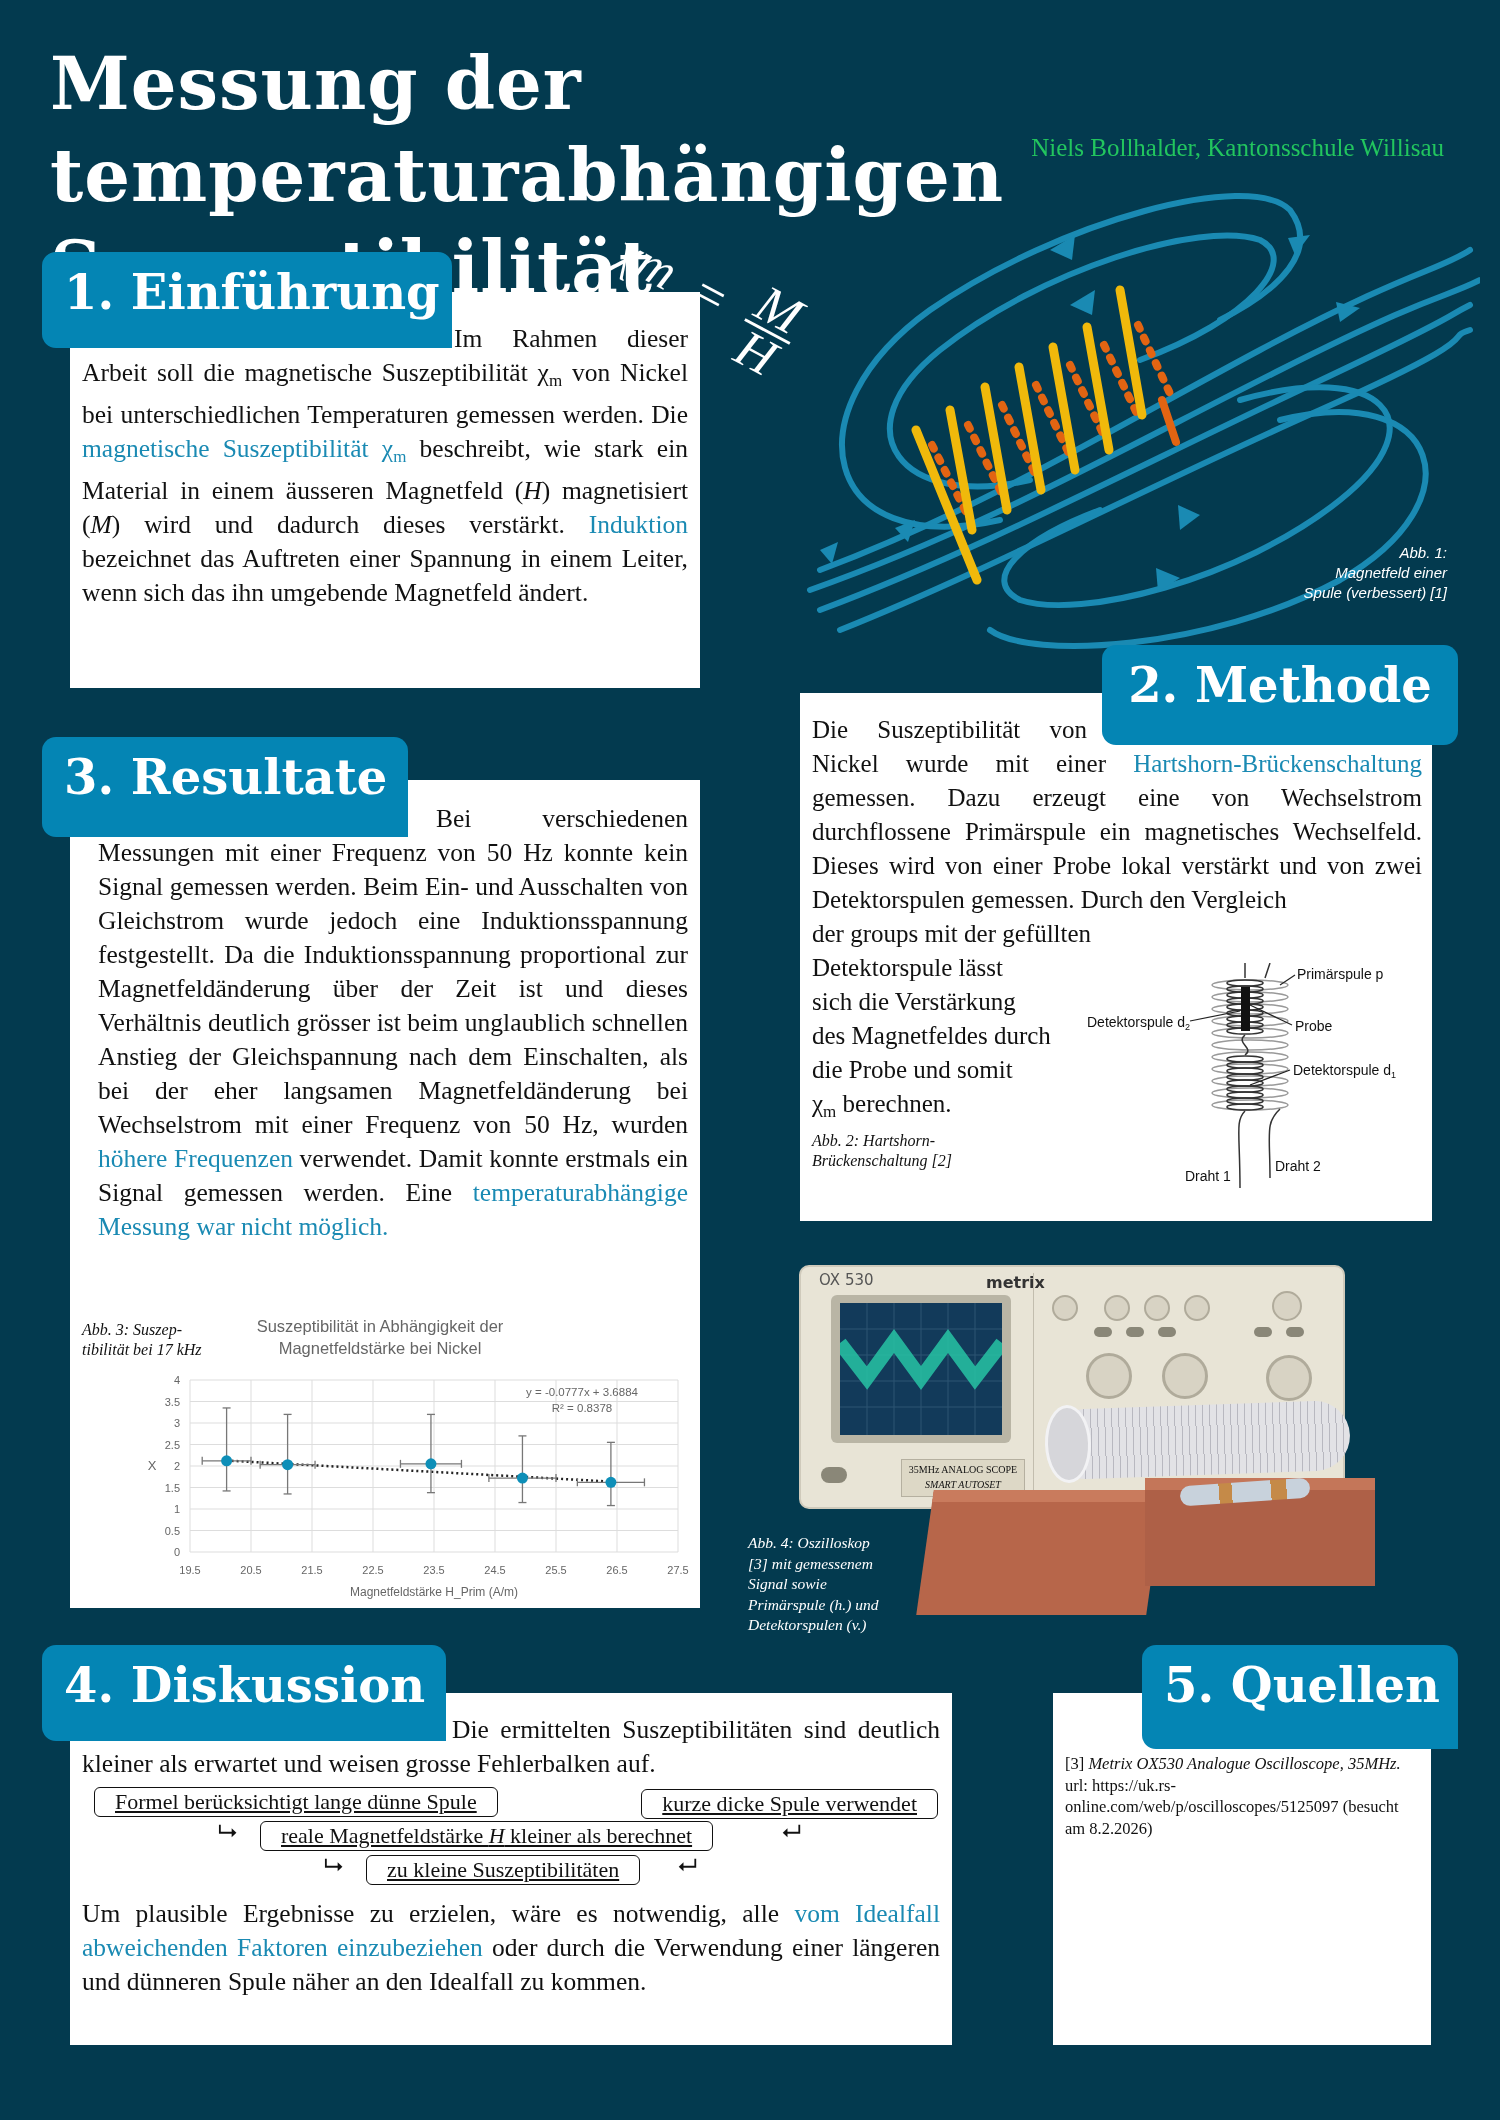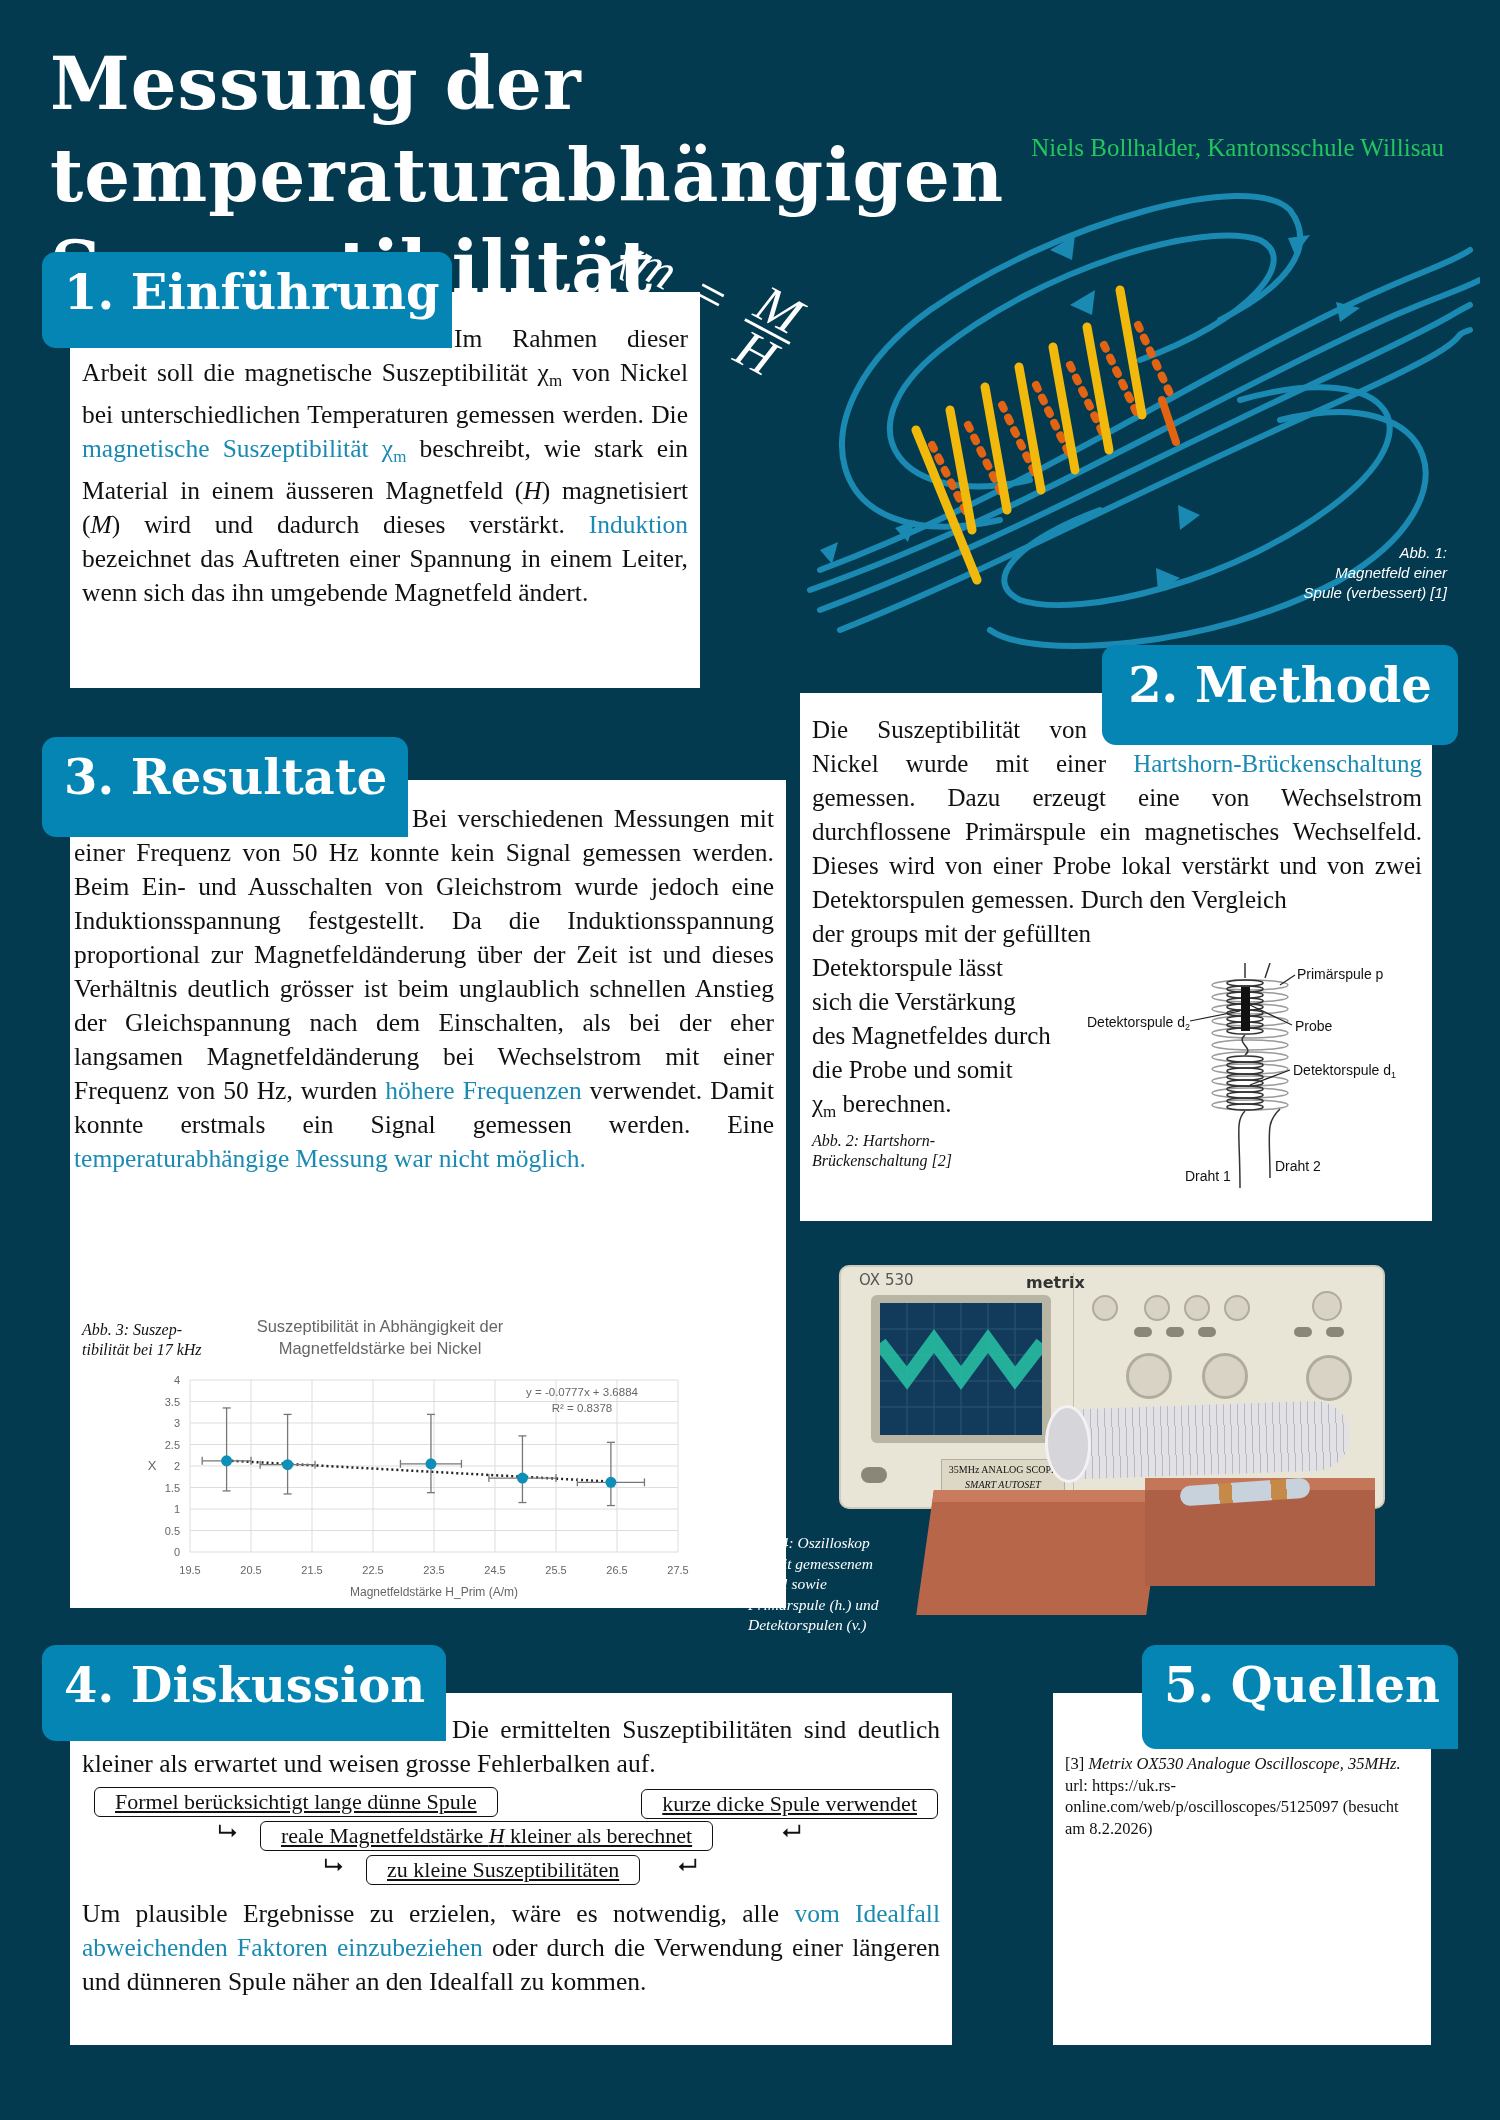--- a/index.html
+++ b/index.html
@@ -163,21 +163,21 @@
       <text x="210" y="68">Probe</text>
       <text x="2" y="64"><tspan>Detektorspule d</tspan><tspan font-size="9" dy="3">2</tspan></text>
       <text x="208" y="112"><tspan>Detektorspule d</tspan><tspan font-size="9" dy="3">1</tspan></text>
       <text x="100" y="218">Draht 1</text>
       <text x="190" y="208">Draht 2</text>
     </g>
   </svg>
 </div>
 <div class="head" style="left:1102px;top:645px;width:356px;height:100px;text-align:center;border-radius:14px 14px 14px 14px;">2. Methode</div>
 
-<div class="panel" style="left:70px;top:780px;width:716px;height:828px;padding:22px 12px 0 4px;">
+<div class="panel" style="left:70px;top:780px;width:630px;height:828px;padding:22px 12px 0 28px;">
   <div class="txt">
     <span class="float-gap" style="width:338px;height:24px;"></span>
     <span>Bei verschiedenen Messungen mit einer Frequenz von 50 Hz konnte kein Signal gemessen werden. Beim Ein- und Ausschalten von Gleichstrom wurde jedoch eine Induktionsspannung festgestellt. Da die Induktionsspannung proportional zur Magnetfeldänderung über der Zeit ist und dieses Verhältnis deutlich grösser ist beim unglaublich schnellen Anstieg der Gleichspannung nach dem Einschalten, als bei der eher langsamen Magnetfeldänderung bei Wechselstrom mit einer Frequenz von 50 Hz, wurden </span><span class="hl">höhere Frequenzen</span><span> verwendet. Damit konnte erstmals ein Signal gemessen werden. Eine </span><span class="hl">temperaturabhängige Messung war nicht möglich.</span>
   </div>
   <div class="cap" style="position:absolute;left:12px;top:540px;">
     <div>Abb. 3: Suszep-</div>
     <div>tibilität bei 17 kHz</div>
   </div>
   <svg id="chart" class="abs" style="left:50px;top:530px" width="570" height="290">
       <text x="260" y="22" text-anchor="middle" font-size="16.5" fill="#666">Suszeptibilität in Abhängigkeit der</text>
@@ -255,21 +255,21 @@
       <line x1="457.34999999999985" x2="524.4499999999999" y1="172.33999999999997" y2="172.33999999999997" stroke="#777" stroke-width="1.3"></line>
       <line x1="457.34999999999985" x2="457.34999999999985" y1="168.33999999999997" y2="176.33999999999997" stroke="#777" stroke-width="1.3"></line>
       <line x1="524.4499999999999" x2="524.4499999999999" y1="168.33999999999997" y2="176.33999999999997" stroke="#777" stroke-width="1.3"></line>
       <circle cx="490.8999999999999" cy="172.33999999999997" r="5.5" fill="#0e8fb8"></circle>
       <text x="462" y="86" text-anchor="middle" font-size="11.5" fill="#666">y = -0.0777x + 3.6884</text>
       <text x="462" y="102" text-anchor="middle" font-size="11.5" fill="#666">R² = 0.8378</text>
     </svg>
 </div>
 <div class="head" style="left:42px;top:737px;width:366px;height:100px;">3. Resultate</div>
 
-<div class="abs" style="left:839px;top:1265px;width:542px;height:240px;background:#e8e4d6;border-radius:10px;border:2px solid #cfcabb;">
+<div class="abs" style="left:799px;top:1265px;width:542px;height:240px;background:#e8e4d6;border-radius:10px;border:2px solid #cfcabb;">
   <div style="position:absolute;left:18px;top:4px;font-family:'DejaVu Sans',sans-serif;font-size:15px;color:#555;">OX 530</div>
   <div style="position:absolute;left:185px;top:6px;font-family:'DejaVu Sans',sans-serif;font-size:16px;font-weight:bold;color:#333;">metrix</div>
   <div style="position:absolute;left:30px;top:28px;width:180px;height:148px;background:#b9b5a5;border-radius:6px;">
     <svg width="162" height="132" style="position:absolute;left:9px;top:8px;background:#123a5a">
       <g stroke="#2c5573" stroke-width="1">
         <line x1="0" y1="26" x2="162" y2="26"></line>
           <line x1="0" y1="52" x2="162" y2="52"></line>
           <line x1="0" y1="78" x2="162" y2="78"></line>
           <line x1="0" y1="104" x2="162" y2="104"></line>
         <line x1="27" y1="0" x2="27" y2="132"></line>

